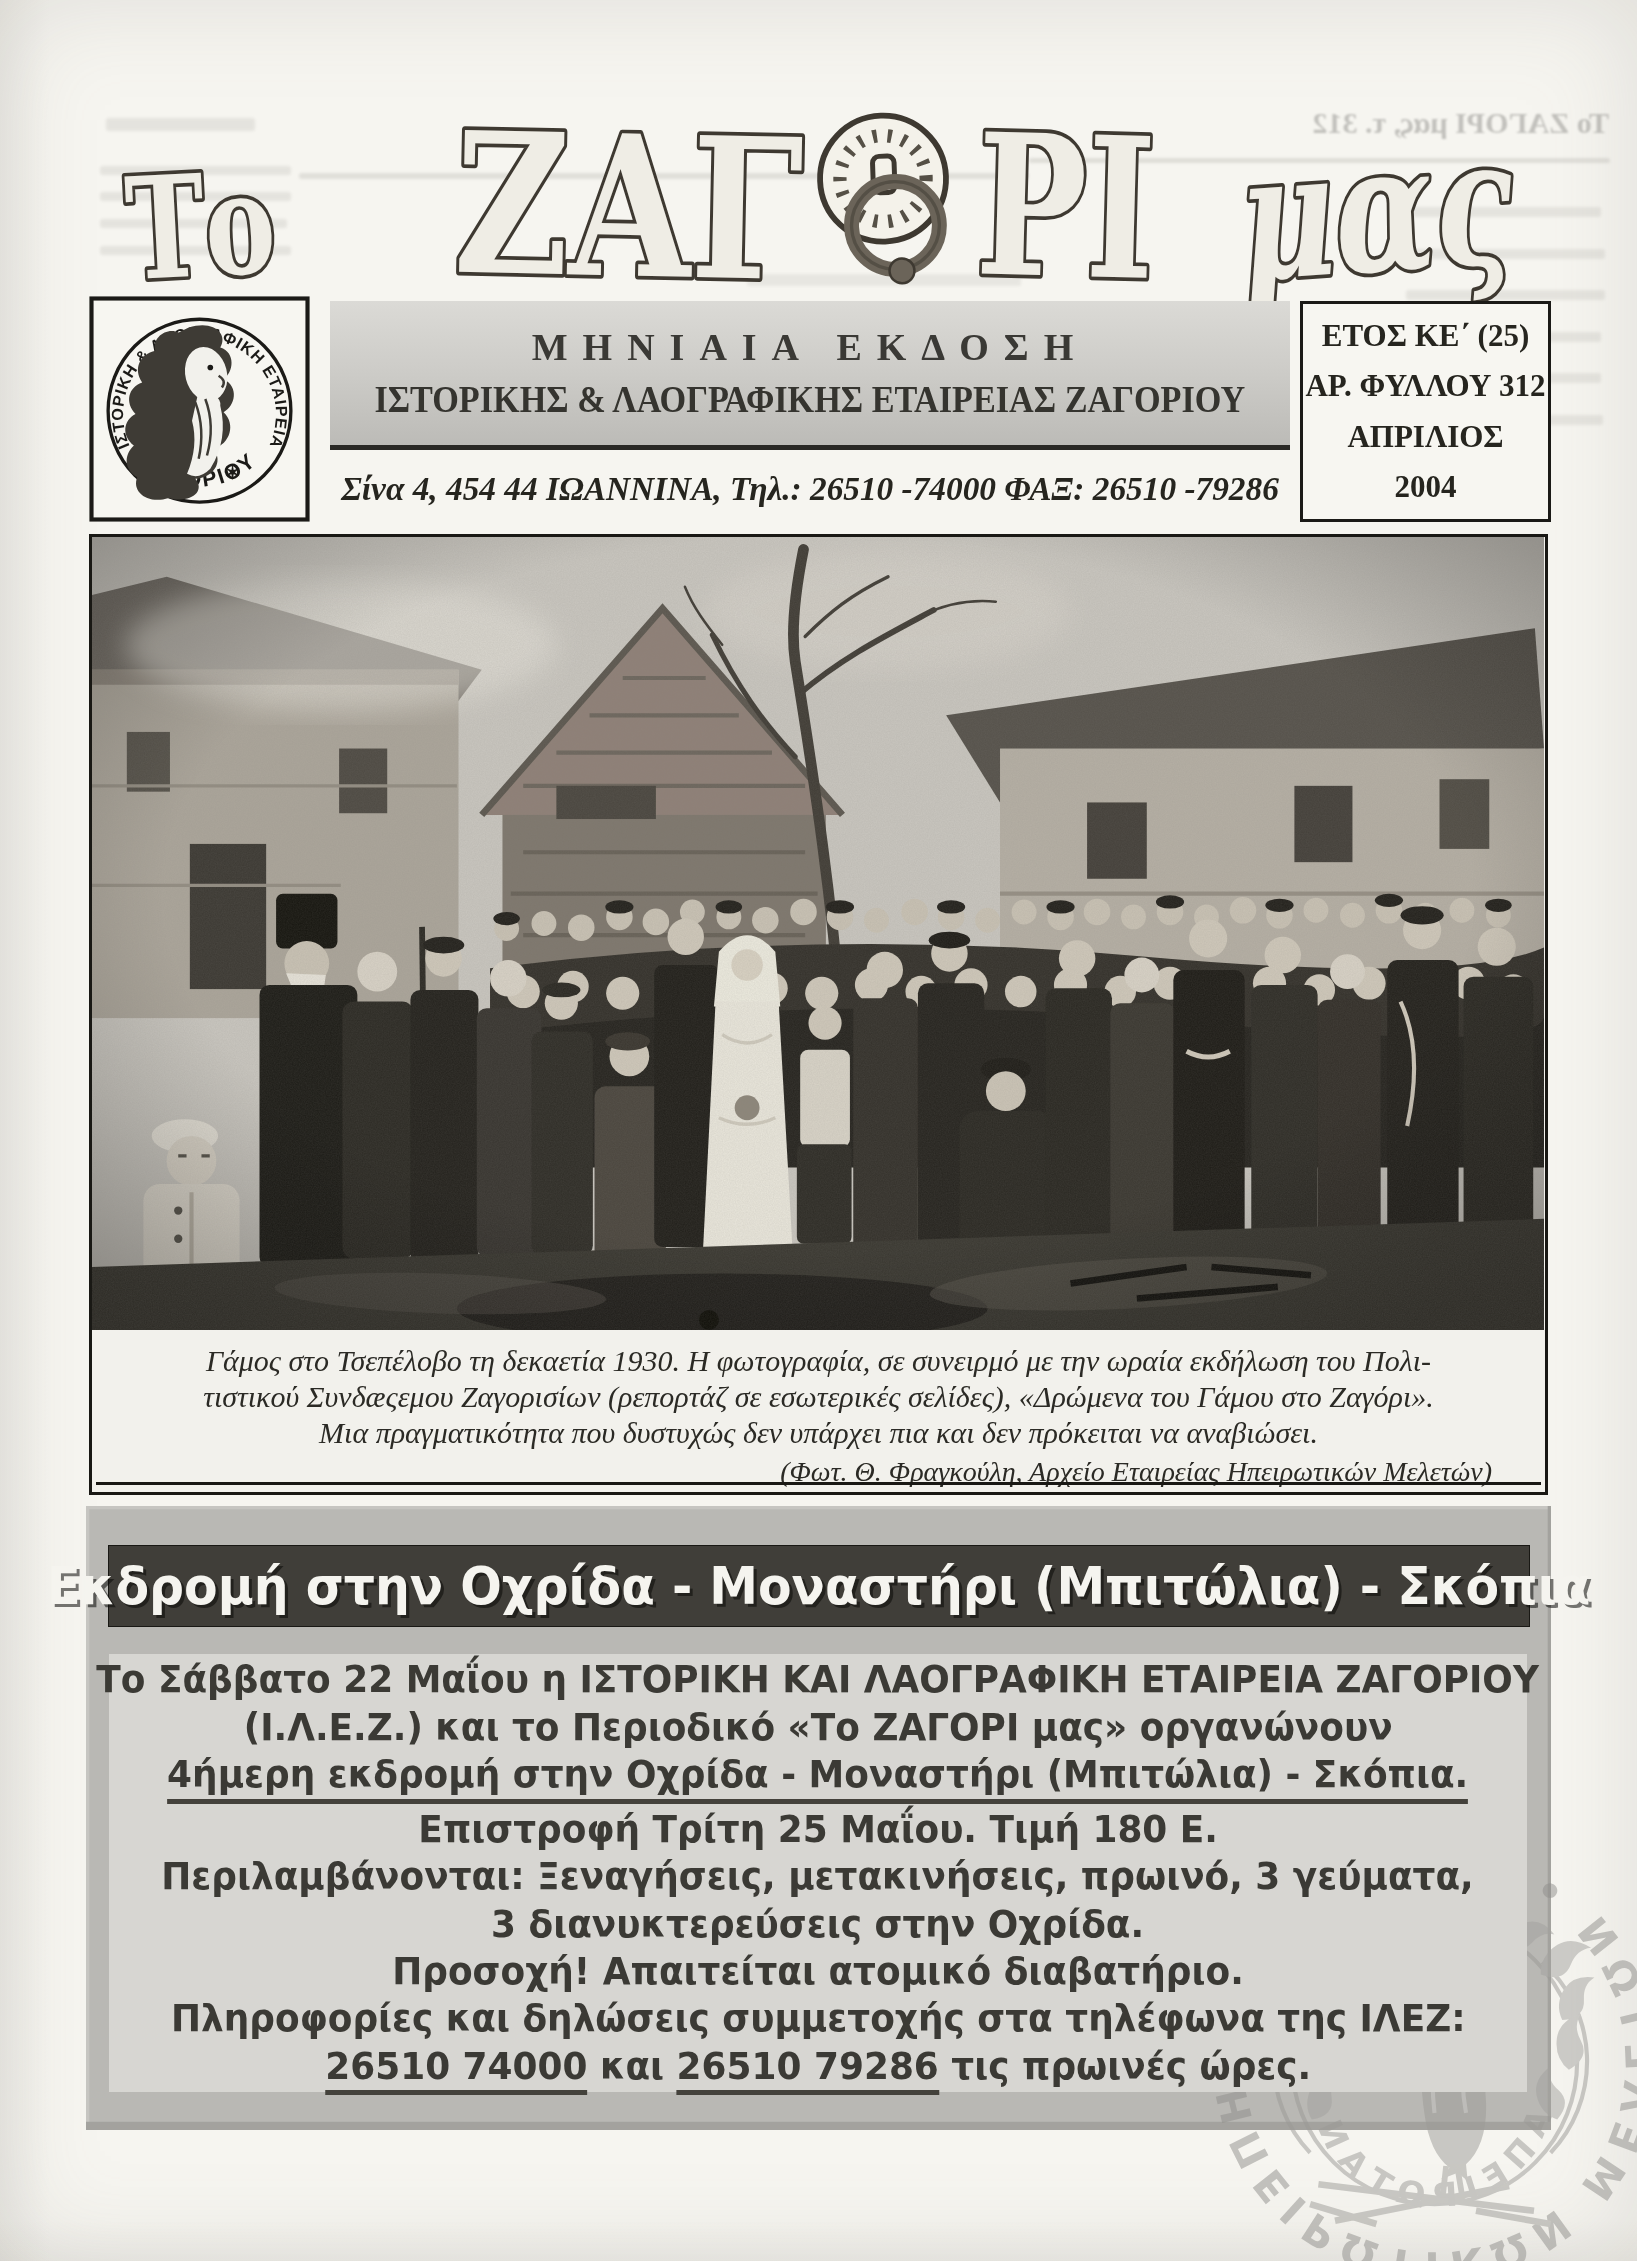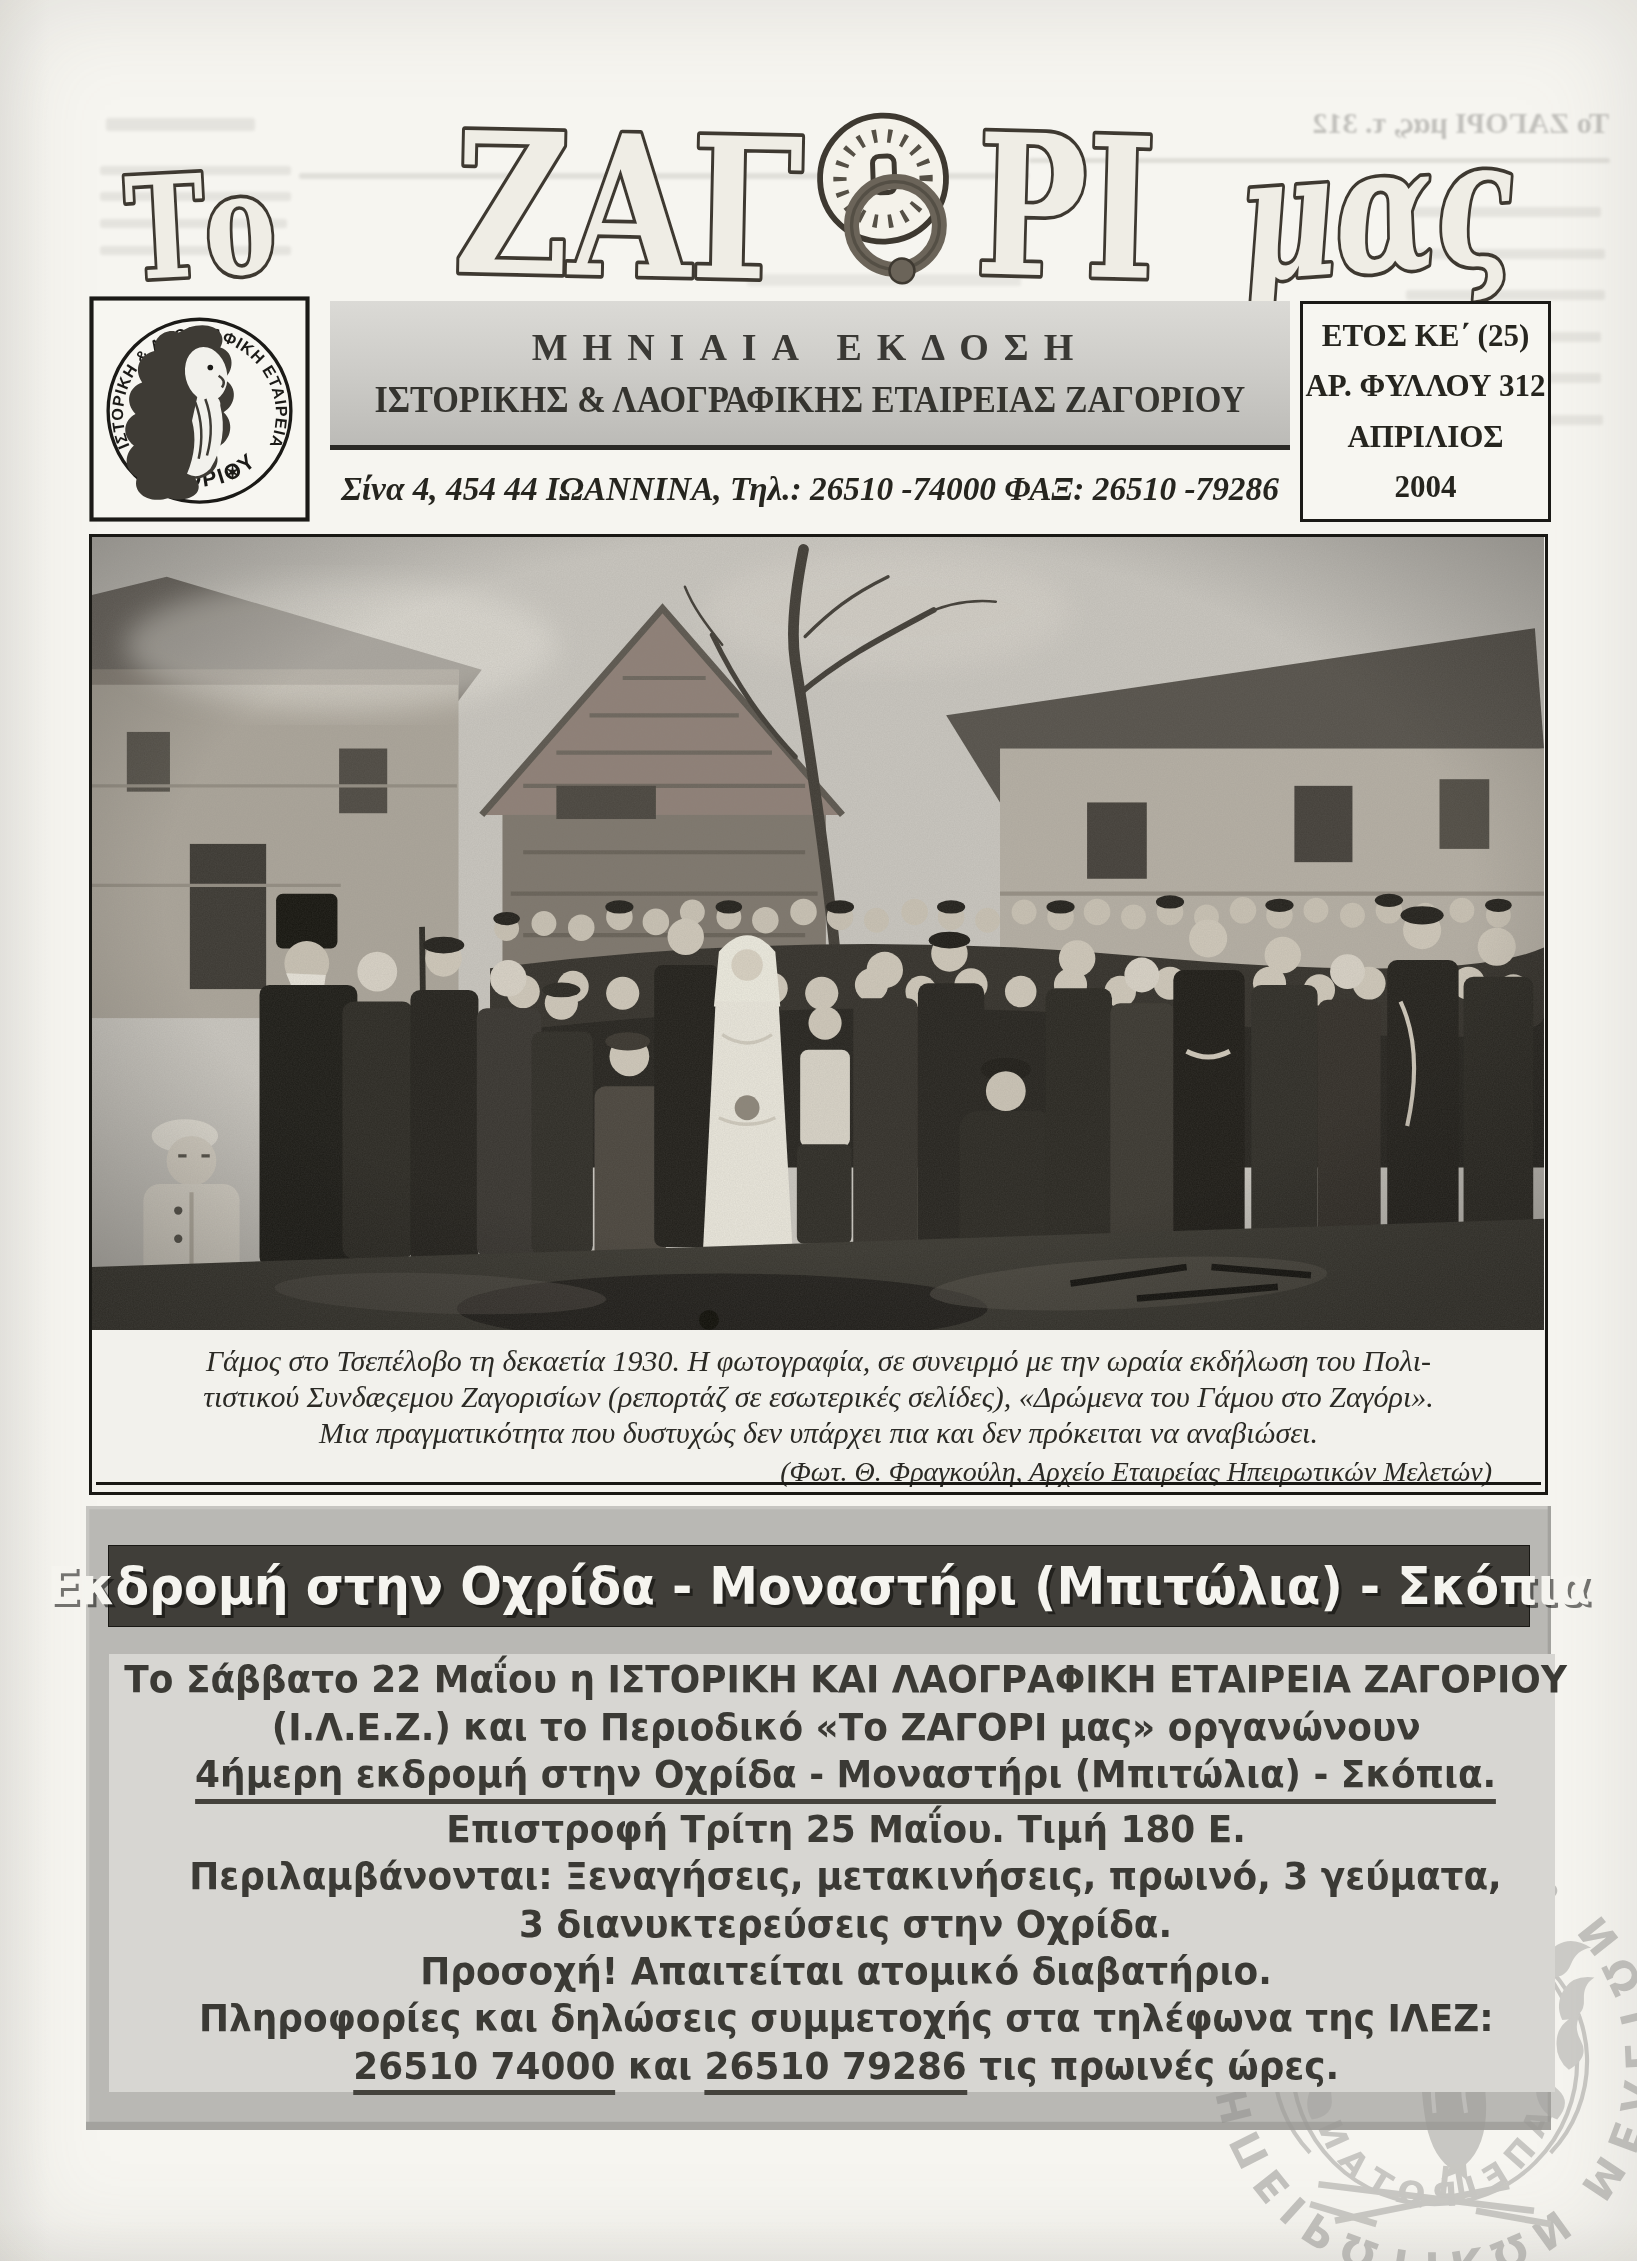--- a/index.html
+++ b/index.html
@@ -42,21 +42,21 @@
   .credit{padding:5px 53px 0 0;text-align:right;font-style:italic;font-size:28px;color:#2b2a25;}
   
   .ad-box{position:absolute;left:86px;top:1506px;width:1465px;height:624px;background:#b9b8b4;
         box-shadow:inset -3.3px -8.3px 0 #a3a29e, inset 3.3px 3.3px 0 #c6c5c1;}
   .ad-banner{position:absolute;left:21.6px;top:39px;width:1422px;height:82px;background:#403e39;
         border:1.7px solid #191814;box-sizing:border-box;display:flex;align-items:center;justify-content:center;}
   .ad-banner span{font-family:"DejaVu Sans",sans-serif;font-weight:bold;font-size:51px;color:#f5f4ef;
         white-space:nowrap;text-shadow:3.3px 3.3px 0 rgba(10,10,8,.55);letter-spacing:0px;transform:scaleX(.96);}
   .ad-panel{position:absolute;left:23px;top:148px;width:1418px;height:438px;background:#d7d6d2;
         display:flex;flex-direction:column;justify-content:space-evenly;align-items:center;
-        font-family:"DejaVu Sans",sans-serif;font-weight:bold;color:#3b3a35;z-index:3;padding-left:28px;}
+        font-family:"DejaVu Sans",sans-serif;font-weight:bold;color:#3b3a35;z-index:3;}
   .ad-panel .ln{font-size:37px;white-space:nowrap;transform:scaleX(.97);}
   .u{border-bottom:5px solid #44423c;padding-bottom:2.5px;}
   
   .seal{position:absolute;left:1194px;top:1821px;width:481px;height:481px;opacity:.5;z-index:2;
         pointer-events:none;}
 </style>
 </head>
 <body>
 
 <div class="page">

